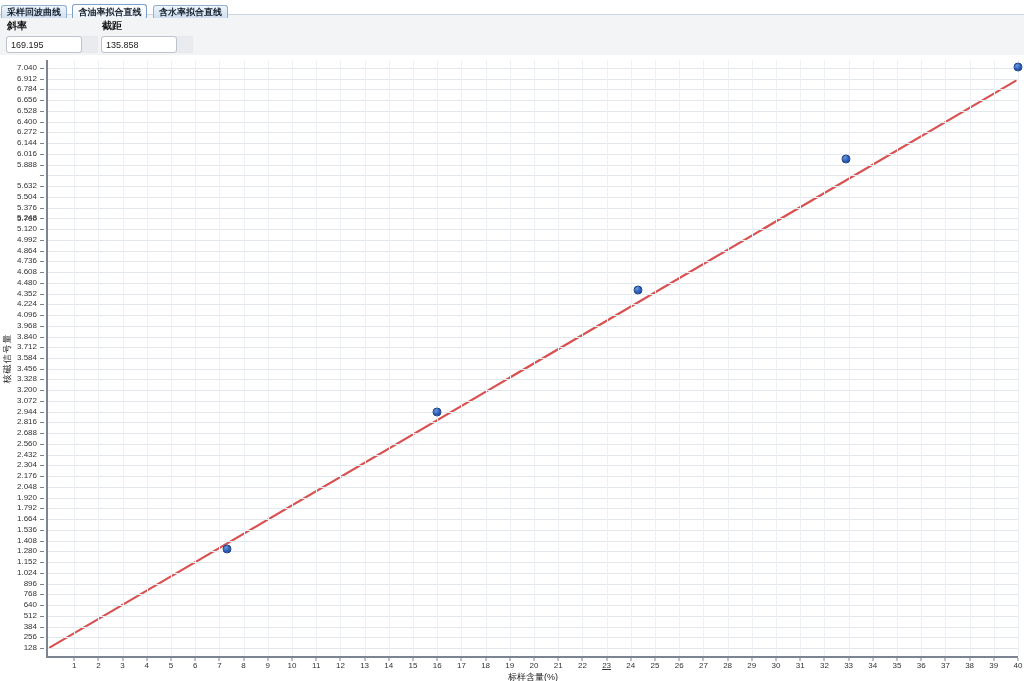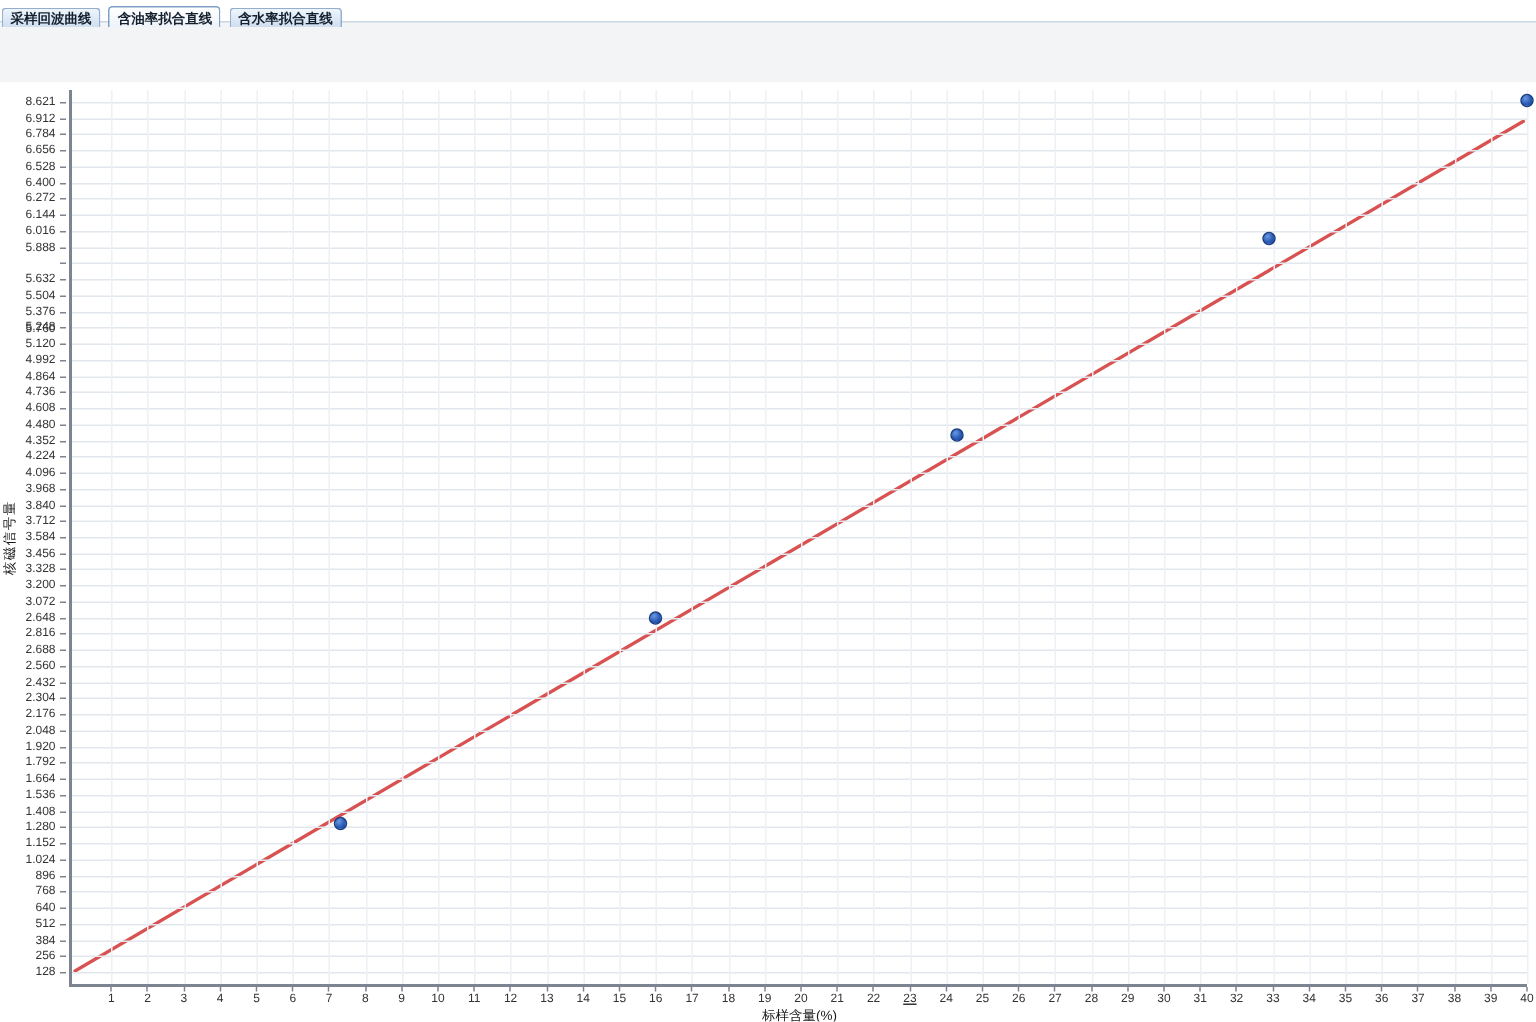--- a/index.html
+++ b/index.html
@@ -60,20 +60,32 @@
 </head>
 <body>
 
 <div class="tabstrip">
   <div class="tab">采样回波曲线</div>
   <div class="tab selected">含油率拟合直线</div>
   <div class="tab">含水率拟合直线</div>
 </div>
 
 <div class="stats">
+  <div class="stat-col c1">
+    <div class="stat-label">斜率</div>
+    <div class="stat-well">
+      <input class="stat-input" type="text" value="169.195" style="">
+    </div>
+  </div>
+  <div class="stat-col c2">
+    <div class="stat-label">截距</div>
+    <div class="stat-well">
+      <input class="stat-input" type="text" value="135.858" style="">
+    </div>
+  </div>
 </div>
 
 <div id="chart">
   <div class="ytitle-box">
     <span class="ytitle">核磁信号量</span>
   </div>
   <div id="ylabels">
       <div class="ytick" style="top: 588px;">128</div>
       <div class="ytickmark" style="top: 588px;"></div>
       <div class="ytick" style="top: 577.259px;">256</div>
@@ -111,21 +123,21 @@
       <div class="ytick" style="top: 405.407px;">2.304</div>
       <div class="ytickmark" style="top: 405.407px;"></div>
       <div class="ytick" style="top: 394.667px;">2.432</div>
       <div class="ytickmark" style="top: 394.667px;"></div>
       <div class="ytick" style="top: 383.926px;">2.560</div>
       <div class="ytickmark" style="top: 383.926px;"></div>
       <div class="ytick" style="top: 373.185px;">2.688</div>
       <div class="ytickmark" style="top: 373.185px;"></div>
       <div class="ytick" style="top: 362.444px;">2.816</div>
       <div class="ytickmark" style="top: 362.444px;"></div>
-      <div class="ytick" style="top: 351.704px;">2.648</div>
+      <div class="ytick" style="top: 351.704px;">2.944</div>
       <div class="ytickmark" style="top: 351.704px;"></div>
       <div class="ytick" style="top: 340.963px;">3.072</div>
       <div class="ytickmark" style="top: 340.963px;"></div>
       <div class="ytick" style="top: 330.222px;">3.200</div>
       <div class="ytickmark" style="top: 330.222px;"></div>
       <div class="ytick" style="top: 319.481px;">3.328</div>
       <div class="ytickmark" style="top: 319.481px;"></div>
       <div class="ytick" style="top: 308.741px;">3.456</div>
       <div class="ytickmark" style="top: 308.741px;"></div>
       <div class="ytick" style="top: 298px;">3.584</div>
@@ -175,21 +187,21 @@
       <div class="ytick" style="top: 61.7037px;">6.400</div>
       <div class="ytickmark" style="top: 61.7037px;"></div>
       <div class="ytick" style="top: 50.963px;">6.528</div>
       <div class="ytickmark" style="top: 50.963px;"></div>
       <div class="ytick" style="top: 40.2222px;">6.656</div>
       <div class="ytickmark" style="top: 40.2222px;"></div>
       <div class="ytick" style="top: 29.4815px;">6.784</div>
       <div class="ytickmark" style="top: 29.4815px;"></div>
       <div class="ytick" style="top: 18.7407px;">6.912</div>
       <div class="ytickmark" style="top: 18.7407px;"></div>
-      <div class="ytick" style="top: 8px;">8.621</div>
+      <div class="ytick" style="top: 8px;">7.040</div>
       <div class="ytickmark" style="top: 8px;"></div>
     </div>
   <div id="plot">
     <svg id="fitline-svg" viewBox="0 0 970 596">
       <line id="fitline" stroke-width="2.2" stroke-linecap="round" x1="2" y1="587.3406192129629" x2="967.5799999999999" y2="20.860484664351894" stroke="#d95252"></line>
     </svg>
     <div class="xtitle">标样含量(%)</div>
   <div class="hgrid" style="top: 588px; background: rgb(226, 230, 237);"></div>
       <div class="hgrid" style="top: 577.259px; background: rgb(226, 230, 237);"></div>
       <div class="hgrid" style="top: 566.519px; background: rgb(226, 230, 237);"></div>

